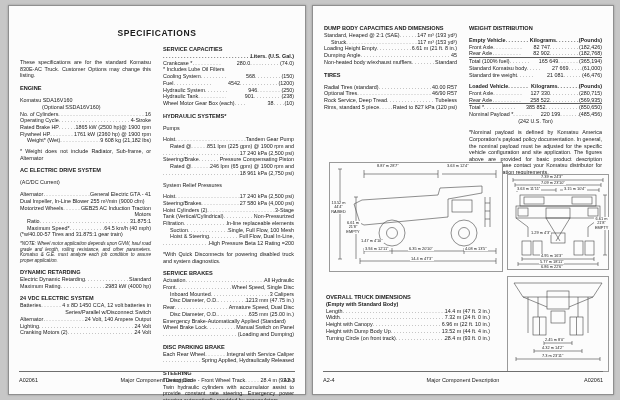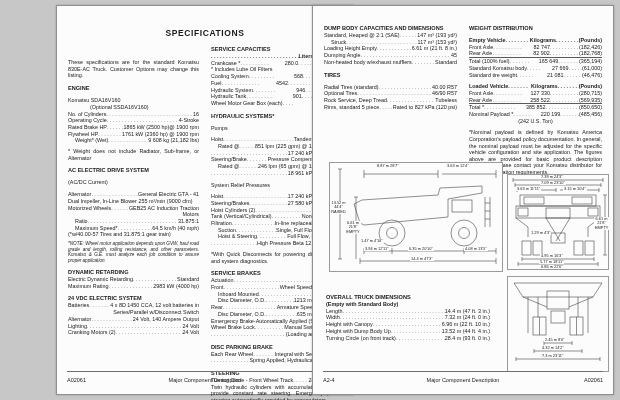--- a/index.html
+++ b/index.html
@@ -7,21 +7,21 @@
     width:620px;height:400px;position:relative;overflow:hidden;
     background:#c7c7c7;color:#1a1a1a;
     font-family:"Liberation Sans",sans-serif;
     -webkit-font-smoothing:antialiased;
   }
   .page{
     position:absolute;top:5px;height:390px;background:#fcfcfc;
     border:1px solid #8f8f8f;box-sizing:border-box;
     box-shadow:0 0 2px rgba(0,0,0,.25);
   }
-  #page-l{left:8px;width:298px;margin-left:48px;}
+  #page-l{left:8px;width:298px;}
   #page-r{left:312px;width:302px;}
   .doc-title{
     text-align:center;font-weight:bold;font-size:8.5px;letter-spacing:.6px;
     margin-top:22px;
   }
   .cols{display:flex;gap:12px;padding:2px 11px 0 11px;}
   .col{flex:1;min-width:0;font-size:5.4px;line-height:6.7px;}
   .pad-top{padding-top:15px;}
   .sec-h{font-weight:bold;font-size:5.6px;margin-top:6px;line-height:7px;}
   .txt{white-space:normal;}

